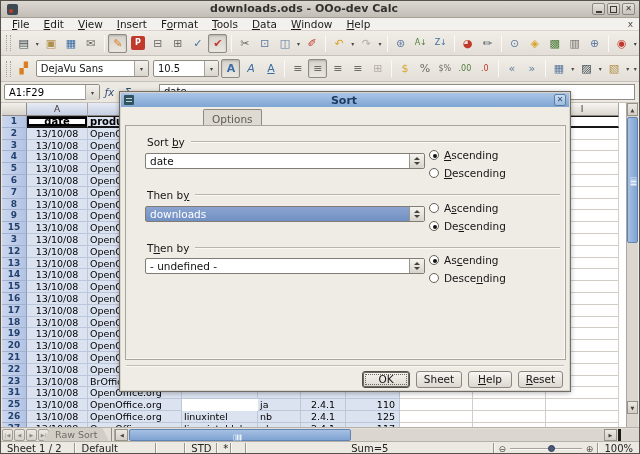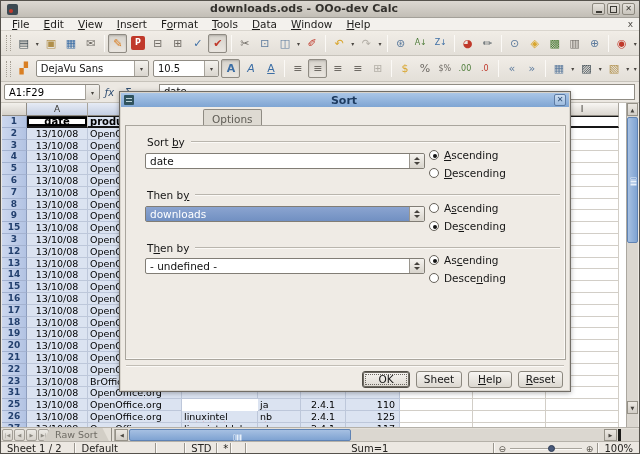--- a/index.html
+++ b/index.html
@@ -642,21 +642,21 @@
     </span>
   </div>
 
   <div class="statusbar">
     <span class="sfield" style="width:76px">Sheet 1 / 2</span>
     <span class="sfield" style="width:82px">Default</span>
     <span class="sfield" style="width:30px"></span>
     <span class="sfield" style="width:32px;text-align:center">STD</span>
     <span class="sfield" style="width:14px;text-align:center">*</span>
     <span class="sfield" style="width:15px"></span>
-    <span class="sfield" style="width:254px;text-align:center">Sum=1</span>
+    <span class="sfield" style="width:254px;text-align:center">Sum=5</span>
     <span class="sl" style="width:104px;padding:0 4px">
       <span class="pm">⊖</span>
       <span class="track">
           <span class="thumb"></span>
         </span>
       <span class="pm">⊕</span>
     </span>
     <span class="sfield" style="flex:1;text-align:right;border-right:none">100%</span>
   </div>
 

